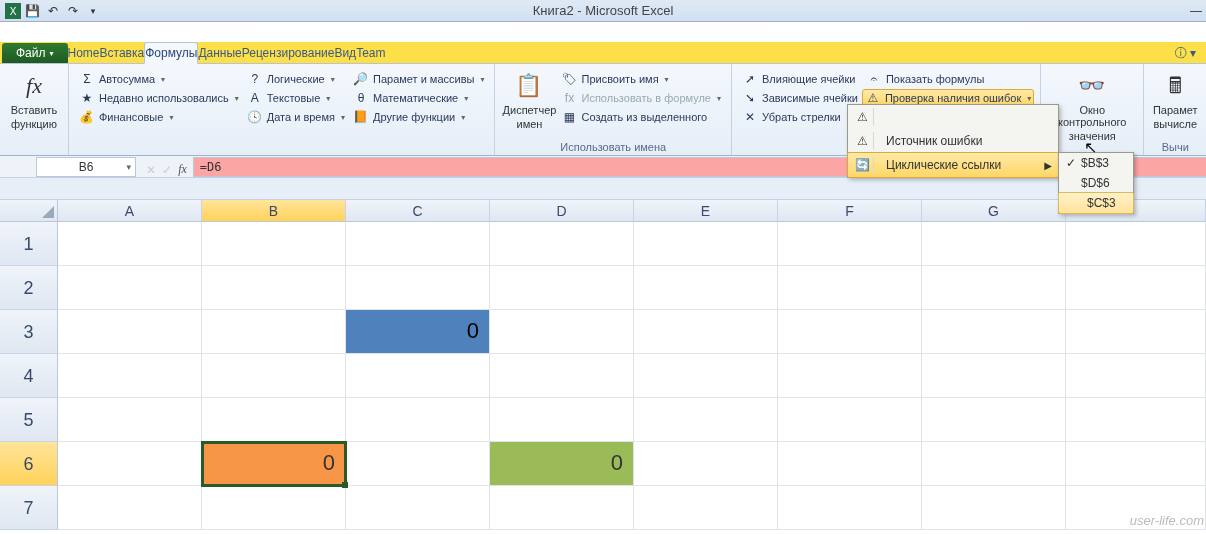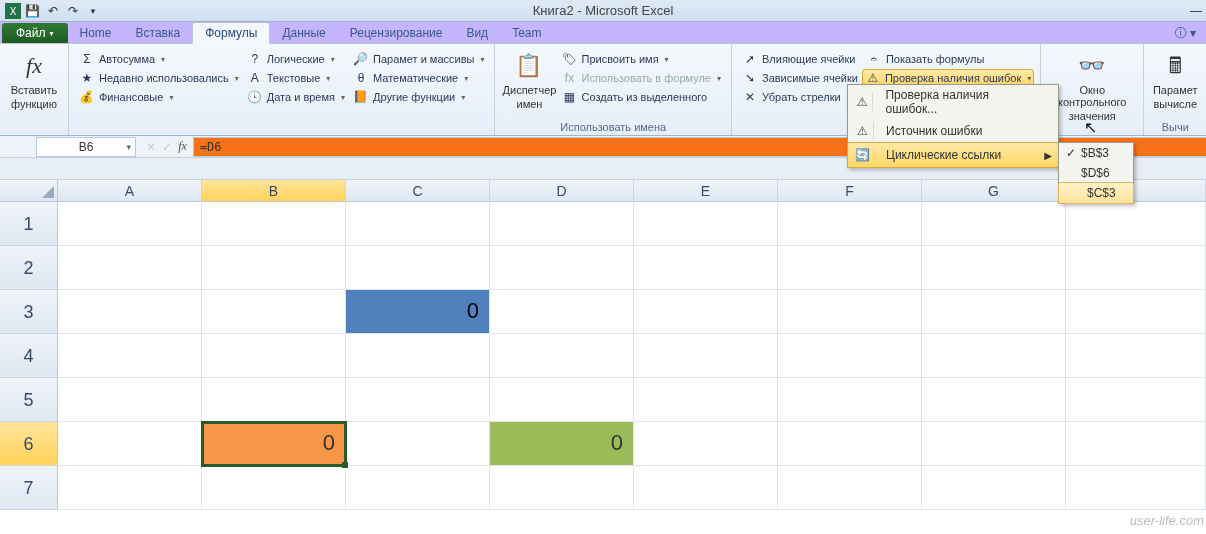--- a/index.html
+++ b/index.html
@@ -6,23 +6,23 @@
   body { background: #fff; width: 1206px; height: 534px; overflow: hidden; position: relative; font-size: 12px; color: #333; }
 
   
   .titlebar { height: 22px; background: linear-gradient(#dfe9f5,#cfe0f2); display: flex; align-items: center; position: relative; border-bottom: 1px solid #aac; }
   .qat { display: flex; align-items: center; gap: 2px; padding-left: 4px; }
   .qat .ic { width: 18px; height: 18px; display: flex; align-items: center; justify-content: center; }
   .titlebar .title { position: absolute; left: 50%; transform: translateX(-50%); font-size: 13px; color: #444; }
   .titlebar .wincontrols { position: absolute; right: 4px; display: flex; gap: 8px; }
 
   
-  .tabbar { height: 22px; background: #c4b5fd; display: flex; align-items: flex-end; border-bottom: 1px solid #b6c4d8; position: relative;}
+  .tabbar { height: 22px; background: #fde047; display: flex; align-items: flex-end; border-bottom: 1px solid #b6c4d8; position: relative; margin-top: 20px;}
   .filetab { background: linear-gradient(#2f7b33,#1e5a22); color: #fff; padding: 3px 14px; border-radius: 3px 3px 0 0; margin-left: 2px; font-size: 12px; display:flex; align-items:center; gap:4px;}
-  .tab { padding: 3px 12px; color: #3a5a8a; cursor: default; }
+  .tab { padding: 3px 0; color: #3a5a8a; cursor: default; }
   .tab.active { background: #f4f8fd; border: 1px solid #b6c4d8; border-bottom: 1px solid #f4f8fd; border-radius: 3px 3px 0 0; color: #2a4a7a; position: relative; top: 1px;}
   .tabbar .help { position:absolute; right:10px; top:3px; color:#3a5a8a;}
 
   
   .ribbon { height: 92px; background: linear-gradient(#f4f8fd,#e6eef8); border-bottom: 1px solid #9fb4cf; display: flex; position: relative; }
   .group { border-right: 1px solid #c5d2e3; padding: 2px 6px 0 6px; display: flex; flex-direction: column; height:100%;}
   .group-body { flex: 1; display: flex; }
   .group-label { text-align: center; font-size: 11px; color: #5a6a8a; padding: 1px 0 2px; }
   .bigbtn { width: 56px; display: flex; flex-direction: column; align-items: center; justify-content: flex-start; padding-top: 4px; text-align: center; line-height: 1.1; gap:2px;}
   .bigbtn .glyph { width: 32px; height: 32px; display:flex; align-items:center; justify-content:center; font-size:22px;}
@@ -41,25 +41,25 @@
   .menu-item { display: flex; align-items: center; padding: 3px 18px 3px 4px; gap: 8px; font-size: 12px; position:relative;}
   .menu-item .micon { width: 22px; height: 18px; display:flex; align-items:center; justify-content:center; border-right:1px solid #ddd8c8; margin-right:4px;}
   .menu-item.hover { background: linear-gradient(#ffe9a6,#ffd767); border:1px solid #d9a93a; margin:-1px; border-radius:2px;}
   .menu-item .arrow { position:absolute; right:6px; font-size:10px;}
   .submenu { position:absolute; left:100%; top:-1px;}
   .submenu .menu-item { padding: 3px 22px 3px 8px;}
   .submenu .check { position:absolute; left:6px; width:12px; text-align:center;}
   .submenu .menu-item.hover2 { background: linear-gradient(#fff2c9,#ffe39a); border:1px solid #e0b85a; margin:-1px; border-radius:2px;}
 
   
-  .fbar { height: 22px; background: #eef3fa; border-bottom: 1px solid #c5d2e3; display:flex; align-items:center;}
+  .fbar { height: 22px; background: #eef3fa; border-bottom: 1px solid #c5d2e3; display:flex; align-items:flex-end;}
   .namebox { width: 100px; height: 20px; border: 1px solid #bcc8da; background:#fff; margin:0 4px 0 36px; display:flex; align-items:center; justify-content:center; font-size:12px; position:relative;}
   .namebox::after { content:"▾"; position:absolute; right:4px; font-size:9px; color:#666;}
   .fx-controls { display:flex; align-items:center; gap:6px; padding:0 6px; color:#888;}
-  .formula-input { flex:1; height:20px; border:1px solid #bcc8da; border-right:none; background:#f97316; padding:2px 6px; font-size:12px; font-family: Consolas, monospace;}
+  .formula-input { flex:1; height:20px; border:1px solid #bcc8da; border-right:none; background:#fca5a5; padding:2px 6px; font-size:12px; font-family: Consolas, monospace;}
 
   
   .spacer { height: 22px; background: #e8eef7; border-bottom: 1px solid #c5d2e3;}
 
   
   .grid { position: relative; }
   .colheads { display: flex; height: 22px; }
   .corner { width: 58px; background: linear-gradient(#f0f4fa,#dfe7f2); border-right:1px solid #bcc8da; border-bottom:1px solid #bcc8da; position:relative;}
   .corner::after { content:""; position:absolute; right:3px; bottom:3px; border:6px solid transparent; border-right-color:#9ab; border-bottom-color:#9ab;}
   .colhead { flex:0 0 144px; background: linear-gradient(#f0f4fa,#dfe7f2); border-right:1px solid #c9d5e5; border-bottom:1px solid #bcc8da; text-align:center; line-height:22px; font-size:14px; color:#3a4a6a;}
@@ -262,21 +262,20 @@
         <span>Парамет</span>
         <span>вычисле</span>
       </div>
     </div>
     <div class="group-label">Вычи</div>
   </div>
 
   <div class="menu" style="left:847px; top:40px; width:212px;">
     <div class="menu-item">
       <span class="micon">⚠</span>
-      <span>Проверка наличия ошибок...</span>
     </div>
     <div class="menu-item">
       <span class="micon">⚠</span>
       <span>Источник ошибки</span>
     </div>
     <div class="menu-item hover">
       <span class="micon">🔄</span>
       <span>Циклические ссылки</span>
       <span class="arrow">▶</span>
 

